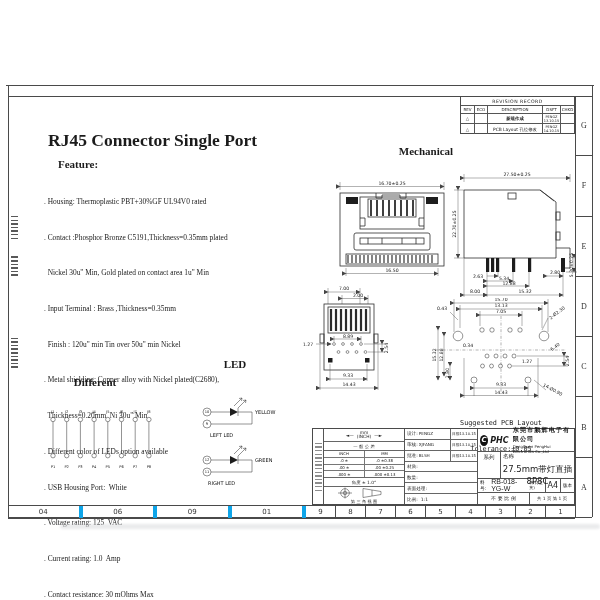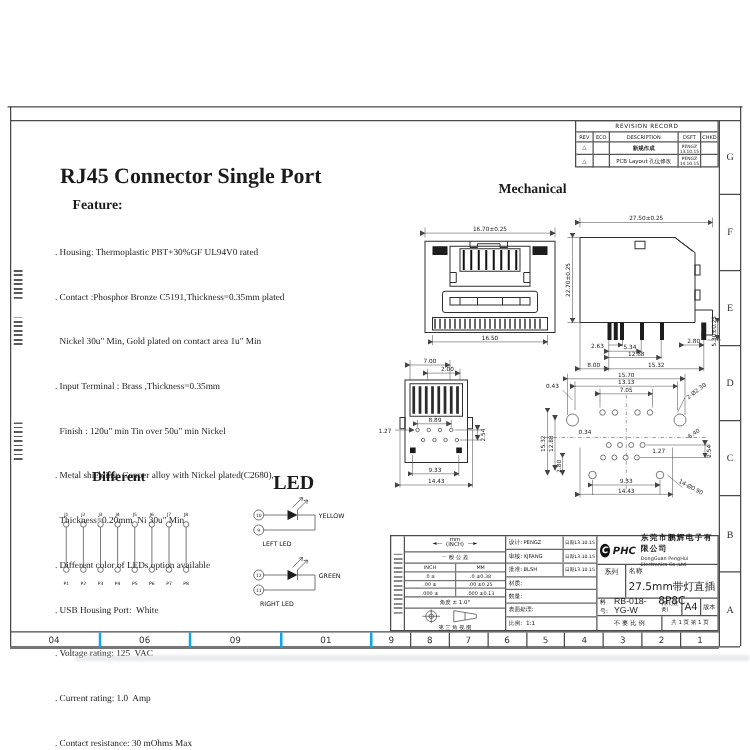--- a/index.html
+++ b/index.html
@@ -21,21 +21,21 @@
   svg .pin{font:3.6px "DejaVu Sans",sans-serif;fill:#111;stroke:none;}
   
   .zone-col{position:absolute;left:575px;top:96px;width:16px;height:421px;border-left:1px solid #4a4a4a;
             display:flex;flex-direction:column;}
   .zone-col .zc{flex:1;display:flex;align-items:center;justify-content:center;
                 border-bottom:1px solid #4a4a4a;font-size:8px;color:#333;}
   .zone-col .zc:last-child{border-bottom:none;}
   .zone-row{position:absolute;left:8px;top:505px;width:567px;height:12px;border-top:1px solid #4a4a4a;
             border-bottom:1px solid #4a4a4a;display:flex;font-family:"DejaVu Sans",sans-serif;
             font-size:7px;color:#333;}
-  .zone-row .zw{width:70.5px;border-right:2px solid #0ea5e9;display:flex;align-items:center;justify-content:center;}
+  .zone-row .zw{width:70.5px;border-right:4px solid #0ea5e9;display:flex;align-items:center;justify-content:center;}
   .zone-row .zn{flex:1;border-right:1px solid #4a4a4a;display:flex;align-items:center;justify-content:center;}
   .zone-row .zn:last-child{border-right:none;}
   .stamp{position:absolute;width:7px;background:repeating-linear-gradient(0deg,#2f2f2f 0 1.5px,transparent 1.5px 3.6px);opacity:.8;}
   
   .rev{position:absolute;left:460px;top:96px;width:115px;height:38px;border:1px solid #4a4a4a;
        display:grid;grid-template-columns:13px 13px 55px 18px 14px;grid-template-rows:8px 8px 10px 11px;
        font-family:"DejaVu Sans",sans-serif;color:#222;box-sizing:border-box;}
   .rev div{border-left:1px solid #555;border-top:1px solid #555;display:flex;align-items:center;
            justify-content:center;overflow:hidden;}
   .rev .nt{border-top:none;} .rev .nl{border-left:none;}
@@ -150,21 +150,21 @@
     <div>. Metal shielding: Copper alloy with Nickel plated(C2680),</div>
     <div>  Thickness=0.20mm  Ni 30u" Min</div>
     <div>. Different color of LEDs option available</div>
     <div>. USB Housing Port:  White</div>
     <div>. Voltage rating: 125  VAC</div>
     <div>. Current rating: 1.0  Amp</div>
     <div>. Contact resistance: 30 mOhms Max</div>
   </div>
 
   <div class="t h-serif" style="left:64px;top:376px;width:62px;text-align:center;font-size:11px;">Different</div>
-  <div class="t h-serif" style="left:212px;top:378px;width:46px;text-align:center;font-size:16px;">LED</div>
+  <div class="t h-serif" style="left:212px;top:358px;width:46px;text-align:center;font-size:11px;">LED</div>
   <div class="t h-serif" style="left:390px;top:145px;width:72px;text-align:center;font-size:11px;">Mechanical</div>
 
   <svg class="abs" style="left:44px;top:406px;" width="114" height="72" viewBox="0 0 114 72">
     <defs>
       <marker id="ah" markerWidth="4.5" markerHeight="4.5" refX="4" refY="2.25" orient="auto" markerUnits="userSpaceOnUse">
         <path d="M0,0 L4.5,2.25 L0,4.5 Z" fill="#444"></path>
       </marker>
     </defs>
     <g>
       <text class="pin" x="9" y="6.5" text-anchor="middle">J1</text>
@@ -450,20 +450,24 @@
       <line x1="44" y1="90" x2="98" y2="90" marker-start="url(#ah)" marker-end="url(#ah)"></line>
       <line x1="34" y1="60" x2="34" y2="100"></line>
         <line x1="108" y1="60" x2="108" y2="100"></line>
       <line x1="34" y1="97.5" x2="108" y2="97.5" marker-start="url(#ah)" marker-end="url(#ah)"></line>
     </g>
     <text class="dt" x="71" y="88.4" text-anchor="middle">9.33</text>
     <text class="dt" x="71" y="96" text-anchor="middle">14.43</text>
     <text class="dt" transform="rotate(28 122 93)" x="122" y="93" text-anchor="middle">14-Ø0.90</text>
   </svg>
 
+  <div class="t" style="left:430px;top:402px;width:142px;text-align:center;font-family:'DejaVu Sans Mono',monospace;font-size:6.8px;line-height:8.5px;">
+    <div>Suggested PCB Layout</div>
+    <div>Tolerance:±0.05</div>
+  </div>
 
   <div class="tb">
     <div class="cell tb-stampcol">
       <div class="stamp" style="left:2px;top:14px;height:48px;opacity:.55;"></div>
     </div>
 
     <div class="cell tb-tol">
       <div style="height:12px;gap:3px;">
         <span style="font-size:4.5px;">◄—</span>
         <span style="display:flex;flex-direction:column;align-items:center;line-height:4.5px;">

